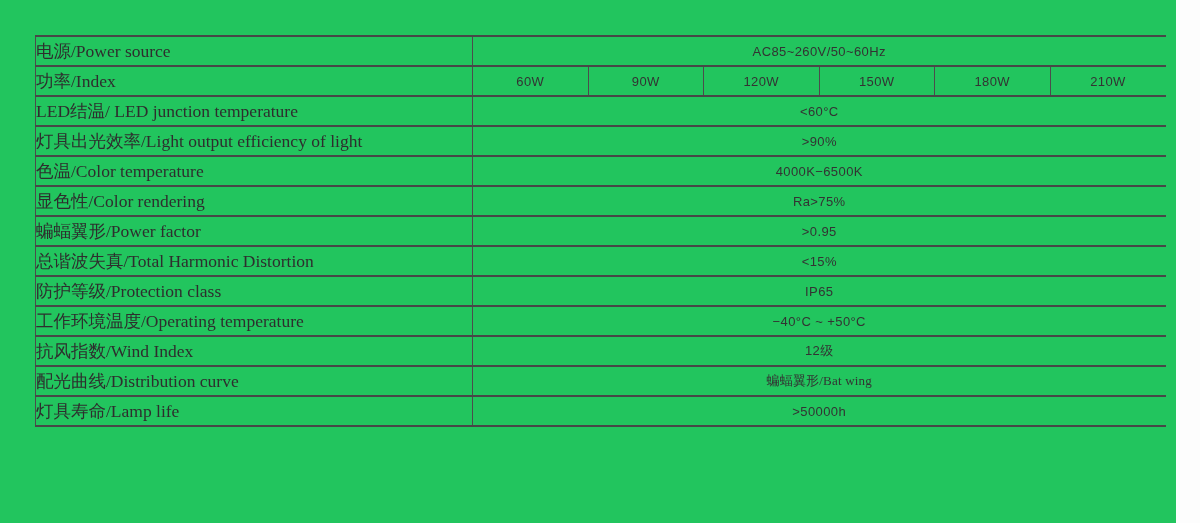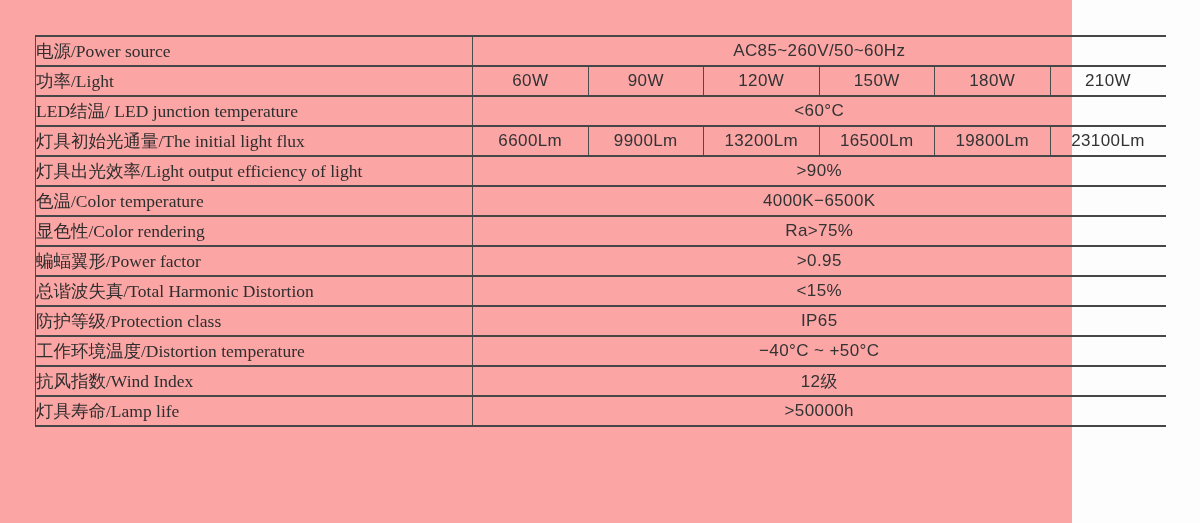--- a/index.html
+++ b/index.html
@@ -5,23 +5,23 @@
   html, body {
     margin: 0;
     padding: 0;
     background: #fdfdfd;
     width: 1200px;
     height: 523px;
     overflow: hidden;
   }
   .page {
     position: relative;
-    width: 1072px;
+    width: 1176px;
     height: 523px;
-    background: #fca5a5;
+    background: #22c55e;
   }
   table.spec-table {
     position: absolute;
     left: 35px;
     top: 35px;
     width: 1130px;
     border-collapse: collapse;
     table-layout: fixed;
     border-left: 1px solid #4c4c4c;
     color: #2e2e2e;
@@ -40,21 +40,21 @@
   td.label {
     border-right: 1px solid #4c4c4c;
     padding-left: 14px;
     font-family: "Liberation Serif", "DejaVu Serif", serif;
     font-size: 17.5px;
     text-align: left;
   }
   td.val {
     text-align: center;
     font-family: "Liberation Sans", "DejaVu Sans", sans-serif;
-    font-size: 17px;
+    font-size: 13px;
     letter-spacing: 0.4px;
     color: #333333;
   }
   td.val + td.val {
     border-left: 1px solid #4c4c4c;
     border-radius: 9px;
   }
   td.val.serifval {
     font-family: "Liberation Serif", "DejaVu Serif", serif;
     letter-spacing: 0.2px;
@@ -73,40 +73,31 @@
       <col style="width:115.5px">
         <col style="width:115.5px">
         <col style="width:115.5px">
     </colgroup>
     <tbody>
       <tr>
         <td class="label">电源/Power source</td>
         <td class="val" colspan="6">AC85~260V/50~60Hz</td>
       </tr>
       <tr>
-        <td class="label">功率/Light</td>
+        <td class="label">功率/Index</td>
         <td class="val">60W</td>
         <td class="val">90W</td>
         <td class="val">120W</td>
         <td class="val">150W</td>
         <td class="val">180W</td>
         <td class="val">210W</td>
       </tr>
       <tr>
         <td class="label">LED结温/ LED junction temperature</td>
         <td class="val" colspan="6">&lt;60°C</td>
-      </tr>
-      <tr>
-        <td class="label">灯具初始光通量/The initial light flux</td>
-        <td class="val">6600Lm</td>
-        <td class="val">9900Lm</td>
-        <td class="val">13200Lm</td>
-        <td class="val">16500Lm</td>
-        <td class="val">19800Lm</td>
-        <td class="val">23100Lm</td>
       </tr>
       <tr>
         <td class="label">灯具出光效率/Light output efficiency of light</td>
         <td class="val" colspan="6">&gt;90%</td>
       </tr>
       <tr>
         <td class="label">色温/Color temperature</td>
         <td class="val" colspan="6">4000K−6500K</td>
       </tr>
       <tr>
@@ -119,26 +110,30 @@
       </tr>
       <tr>
         <td class="label">总谐波失真/Total Harmonic Distortion</td>
         <td class="val" colspan="6">&lt;15%</td>
       </tr>
       <tr>
         <td class="label">防护等级/Protection class</td>
         <td class="val" colspan="6">IP65</td>
       </tr>
       <tr>
-        <td class="label">工作环境温度/Distortion temperature</td>
+        <td class="label">工作环境温度/Operating temperature</td>
         <td class="val" colspan="6">−40°C ~ +50°C</td>
       </tr>
       <tr>
         <td class="label">抗风指数/Wind Index</td>
         <td class="val" colspan="6">12级</td>
+      </tr>
+      <tr>
+        <td class="label">配光曲线/Distribution curve</td>
+        <td class="val serifval" colspan="6">蝙蝠翼形/Bat wing</td>
       </tr>
       <tr>
         <td class="label">灯具寿命/Lamp life</td>
         <td class="val" colspan="6">&gt;50000h</td>
       </tr>
     </tbody>
   </table>
 </div>
 
 </body></html>

